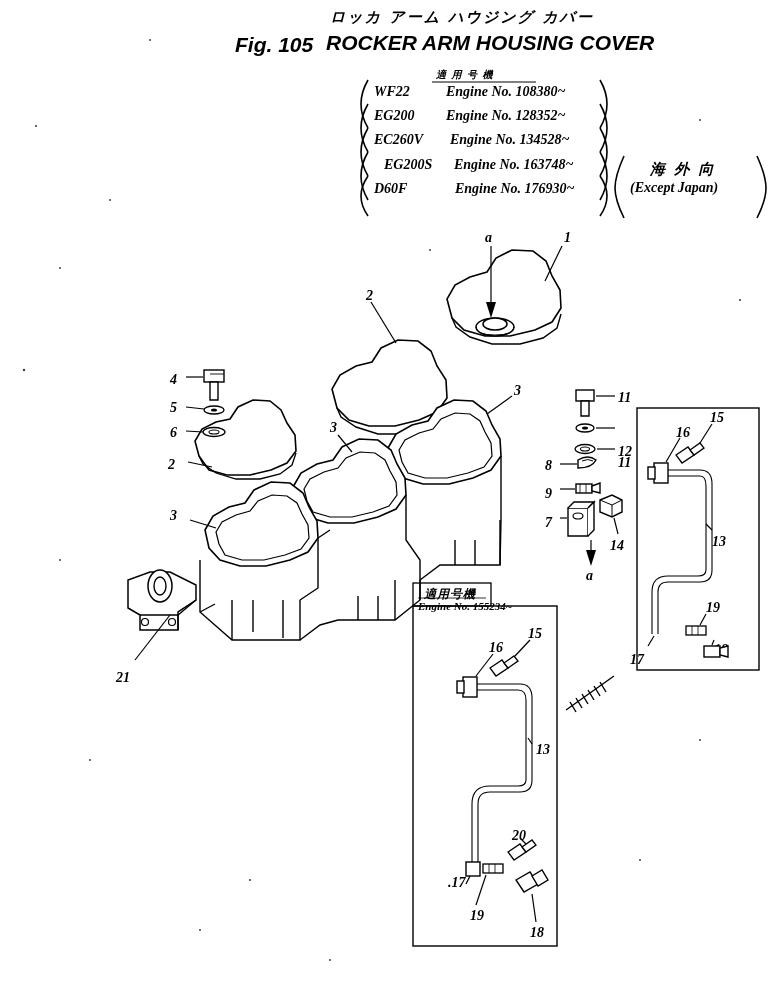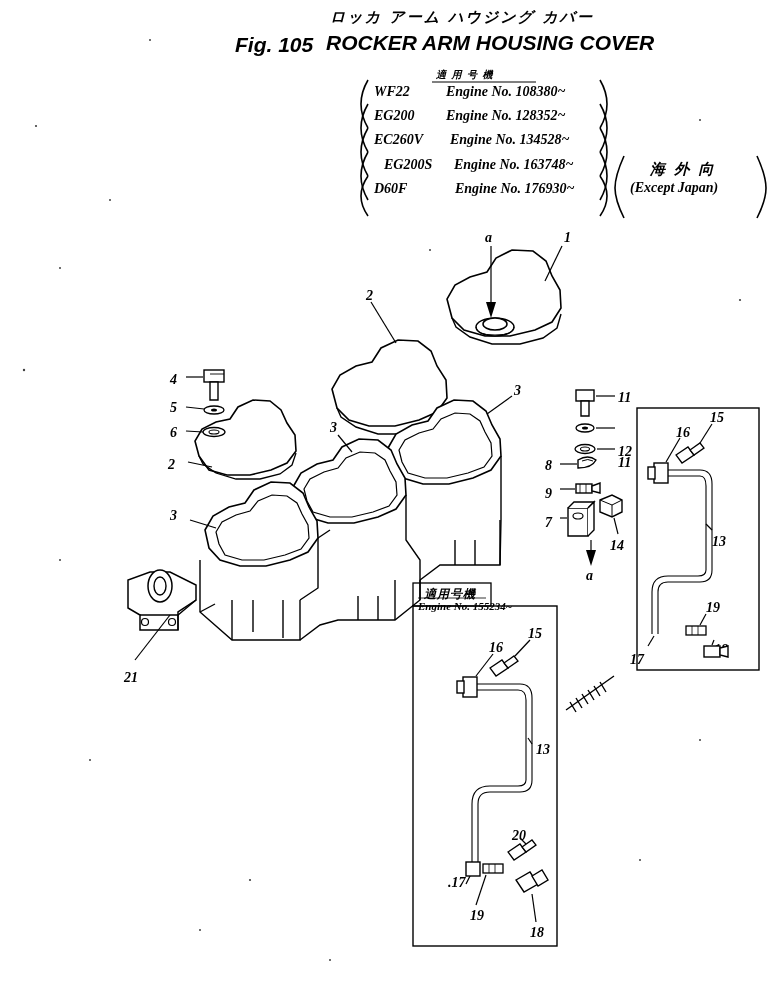--- a/index.html
+++ b/index.html
@@ -68,21 +68,21 @@
   <div class="t num" style="left:528px;top:626px;">15</div>
   <div class="t num" style="left:676px;top:425px;">16</div>
   <div class="t num" style="left:489px;top:640px;">16</div>
   <div class="t num" style="left:630px;top:652px;">17</div>
   <div class="t num" style="left:448px;top:875px;">.17</div>
   <div class="t num" style="left:714px;top:642px;">18</div>
   <div class="t num" style="left:530px;top:925px;">18</div>
   <div class="t num" style="left:706px;top:600px;">19</div>
   <div class="t num" style="left:470px;top:908px;">19</div>
   <div class="t num" style="left:512px;top:828px;">20</div>
-  <div class="t num" style="left:124px;top:670px;text-align:right;">21</div>
+  <div class="t num" style="left:116px;top:670px;text-align:right;">21</div>
 
   <svg width="769" height="995">
 
     <g class="ln" stroke-width="1.6">
       <path d="M368 80 q -7 12 -7 24 q 0 12 7 24"></path>
       <path d="M368 104 q -7 12 -7 24 q 0 12 7 24"></path>
       <path d="M368 128 q -7 12 -7 24 q 0 12 7 24"></path>
       <path d="M368 152 q -7 12 -7 24 q 0 12 7 24"></path>
       <path d="M368 176 q -7 10 -7 20 q 0 10 7 20"></path>
       <path d="M600 80 q 7 12 7 24 q 0 12 -7 24"></path>

